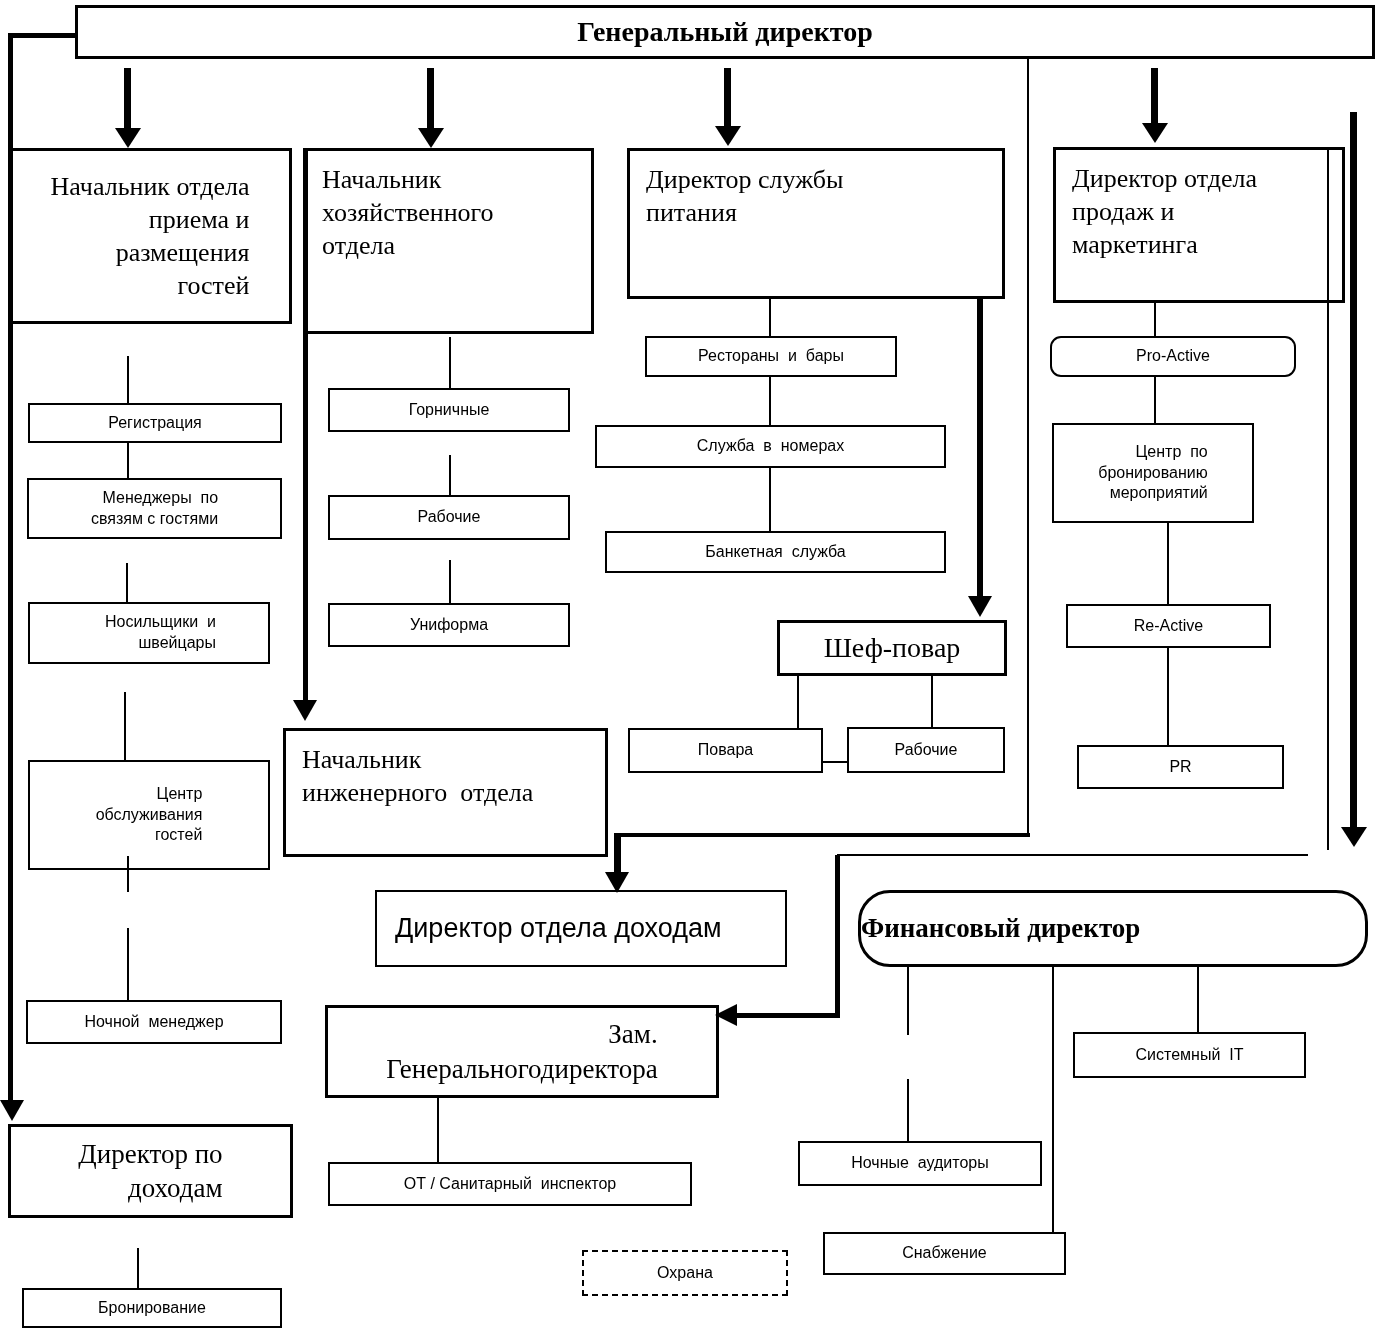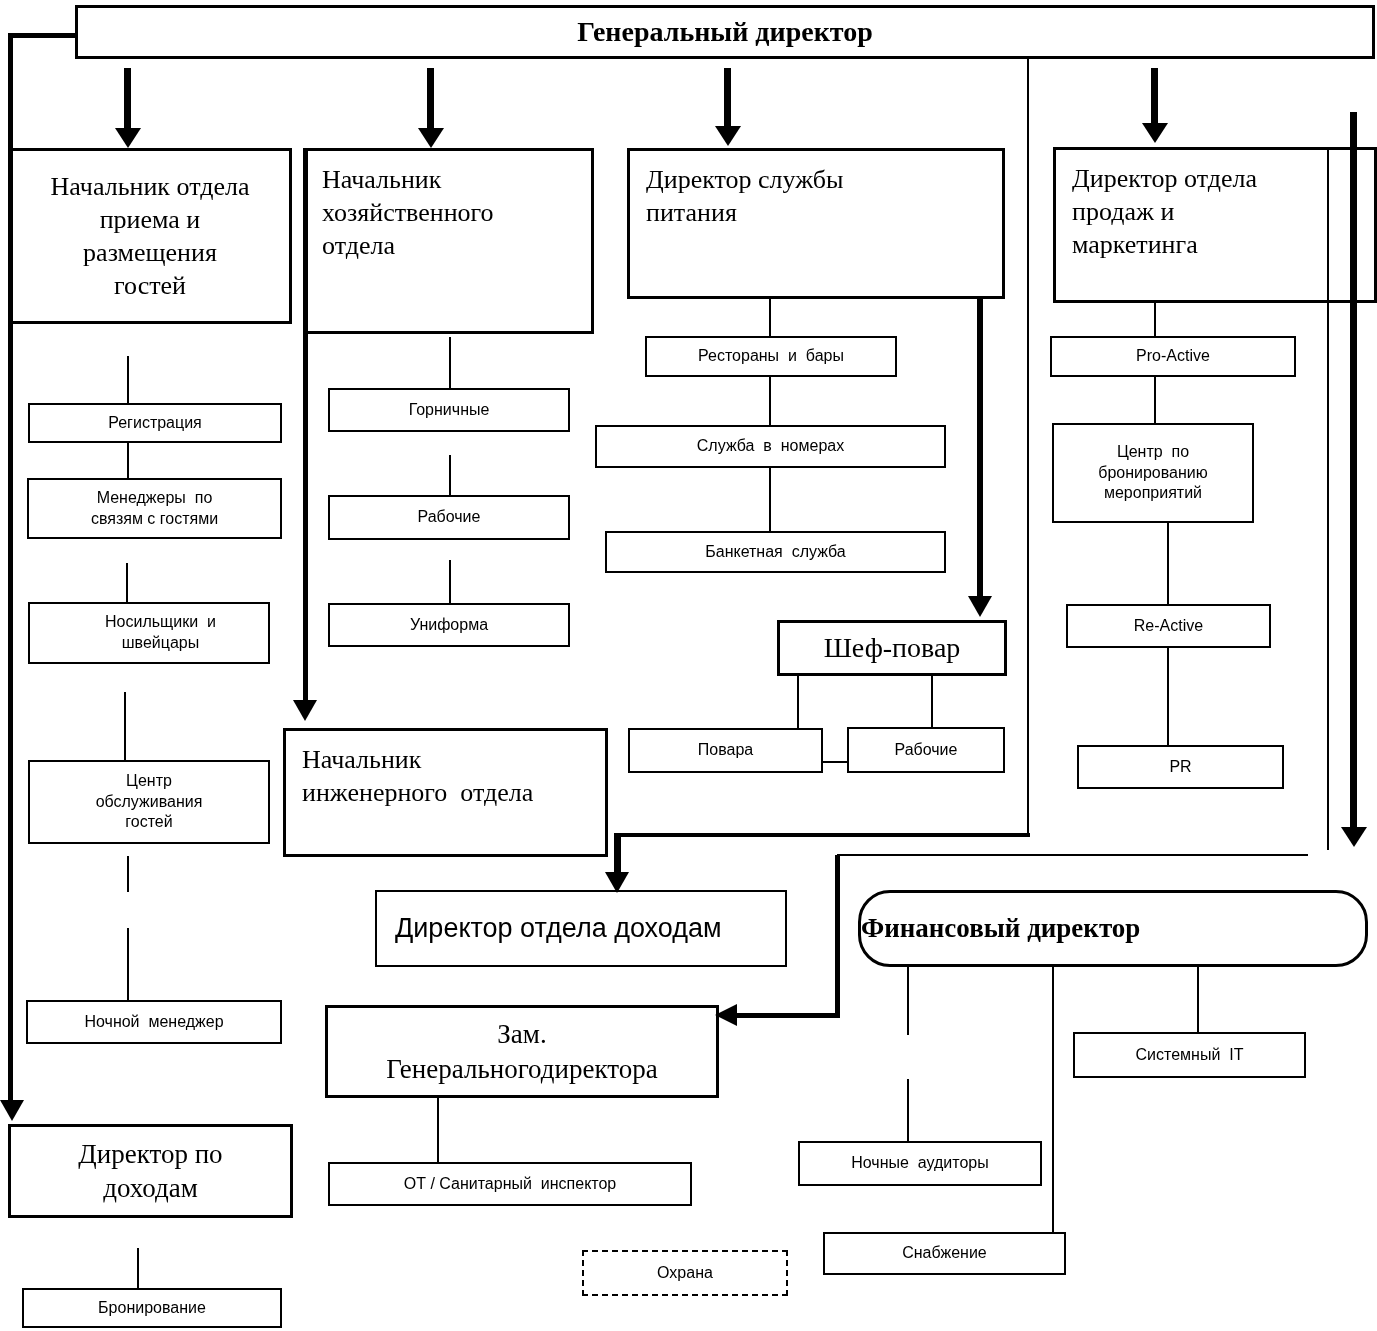--- a/index.html
+++ b/index.html
@@ -1,19 +1,19 @@
 <!DOCTYPE html>
 <html><head>
 <meta charset="utf-8">
 <style>
   html,body{margin:0;padding:0;background:#fff;}
   #canvas{position:relative;width:1377px;height:1331px;background:#fff;overflow:hidden;
           font-family:"Liberation Sans",sans-serif;color:#000;}
   .node{position:absolute;border:2px solid #000;background:#fff;box-sizing:border-box;
-        display:flex;align-items:center;justify-content:center;text-align:center;
+        display:flex;align-items:center;justify-content:center;text-align:right;
         white-space:pre-wrap;color:#000;}
   .sans{font-family:"Liberation Sans",sans-serif;font-size:16px;line-height:1.3;}
   .serif{font-family:"Liberation Serif",serif;font-size:26px;line-height:1.27;}
   .f27{font-size:27px;} .f28{font-size:28px;}
   .bold{font-weight:bold;}
   .b3{border-width:3px;}
   .tl{align-items:flex-start;justify-content:flex-start;text-align:left;
       padding:12px 6px 0 16px;}
   .ml{justify-content:flex-start;text-align:center;border-radius:32px;}
   .dashdot{border:2px dashed #000;}
@@ -38,33 +38,33 @@
 размещения
 гостей</div>
 
   <div class="node serif b3 tl" style="left:303px;top:148px;width:291px;height:186px;">Начальник
 хозяйственного
 отдела</div>
 
   <div class="node serif b3 tl" style="left:627px;top:148px;width:378px;height:151px;">Директор службы
 питания</div>
 
-  <div class="node serif b3 tl" style="left:1053px;top:147px;width:324px;height:156px;">Директор отдела
+  <div class="node serif b3 tl" style="left:1053px;top:147px;width:292px;height:156px;">Директор отдела
 продаж и
 маркетинга</div>
 
   <div class="node sans" style="left:28px;top:403px;width:254px;height:40px;">Регистрация</div>
 
   <div class="node sans" style="left:27px;top:478px;width:255px;height:61px;">Менеджеры  по
 связям с гостями</div>
 
   <div class="node sans" style="left:28px;top:602px;width:242px;height:62px;padding-left:23px;">Носильщики  и
 швейцары</div>
 
-  <div class="node sans" style="left:28px;top:760px;width:242px;height:84px;">Центр
+  <div class="node sans" style="left:28px;top:760px;width:242px;height:110px;">Центр
 обслуживания
 гостей</div>
 
   <div class="node sans" style="left:26px;top:1000px;width:256px;height:44px;">Ночной  менеджер</div>
 
   <div class="node serif f27 b3" style="left:8px;top:1124px;width:285px;height:94px;">Директор по
 доходам</div>
 
   <div class="node sans" style="left:22px;top:1288px;width:260px;height:40px;">Бронирование</div>
 
@@ -82,21 +82,21 @@
   <div class="node sans" style="left:595px;top:425px;width:351px;height:43px;">Служба  в  номерах</div>
 
   <div class="node sans" style="left:605px;top:531px;width:341px;height:42px;">Банкетная  служба</div>
 
   <div class="node serif f28 b3" style="left:777px;top:620px;width:230px;height:56px;">Шеф-повар</div>
 
   <div class="node sans" style="left:628px;top:728px;width:195px;height:45px;">Повара</div>
 
   <div class="node sans" style="left:847px;top:727px;width:158px;height:46px;">Рабочие</div>
 
-  <div class="node sans" style="left:1050px;top:336px;width:246px;height:41px;">Pro-Active</div>
+  <div class="node sans" style="left:1050px;top:336px;width:246px;height:41px;border-radius:11px;">Pro-Active</div>
 
   <div class="node sans" style="left:1052px;top:423px;width:202px;height:100px;">Центр  по
 бронированию
 мероприятий</div>
 
   <div class="node sans" style="left:1066px;top:604px;width:205px;height:44px;">Re-Active</div>
 
   <div class="node sans" style="left:1077px;top:745px;width:207px;height:44px;">PR</div>
 
   <div class="node" style="left:375px;top:890px;width:412px;height:77px;font-size:27px;justify-content:flex-start;text-align:left;padding-left:18px;">Директор отдела доходам</div>

